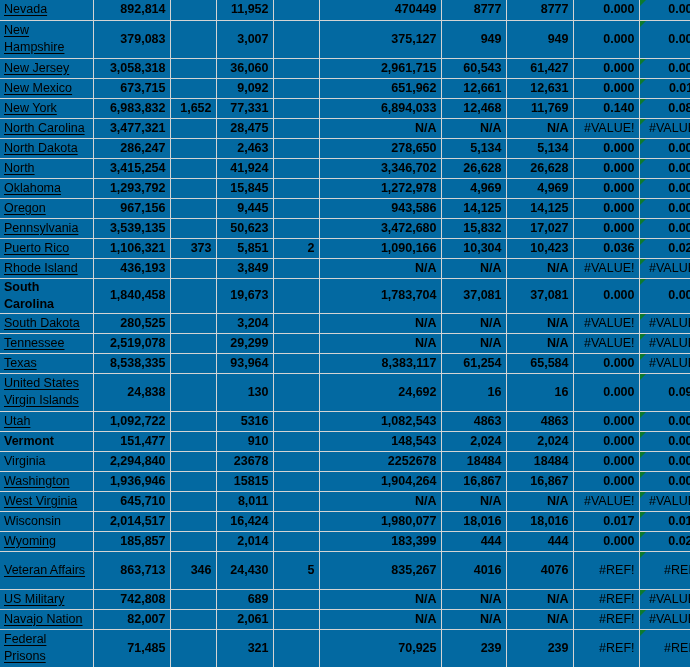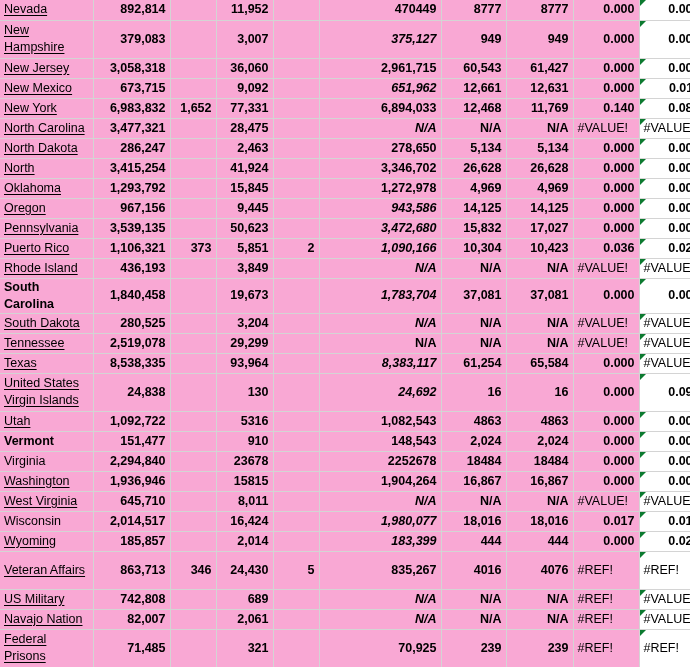--- a/index.html
+++ b/index.html
@@ -9,23 +9,23 @@
     background: #ffffff;
   }
   body {
     width: 690px;
     height: 667px;
     overflow: hidden;
     font-family: "Liberation Sans", sans-serif;
   }
   #sheet {
     position: relative;
-    width: 640px;
+    width: 690px;
     height: 667px;
-    background: #f9a8d4;
+    background: #0369a1;
   }
   table.grid {
     border-collapse: collapse;
     table-layout: fixed;
     width: 690px;
     font-family: "Liberation Sans", sans-serif;
     font-size: 12.5px;
     color: #000000;
   }
   table.grid td {
@@ -59,24 +59,25 @@
     text-underline-offset: 2px;
   }
   td.name.nounderline span.txt { text-decoration: none; }
   td.name.bold span.txt { font-weight: bold; text-align: right; }
 
   
   td.num {
     text-align: right;
     font-weight: bold;
   }
-  td.num.italic { font-style: italic; }
+  td.num.italic { }
 
   
   td.err {
+    text-align: right;
     font-weight: normal;
   }
 
   
   td.tri::before {
     content: "";
     position: absolute;
     left: 0;
     top: 0;
     width: 0;

